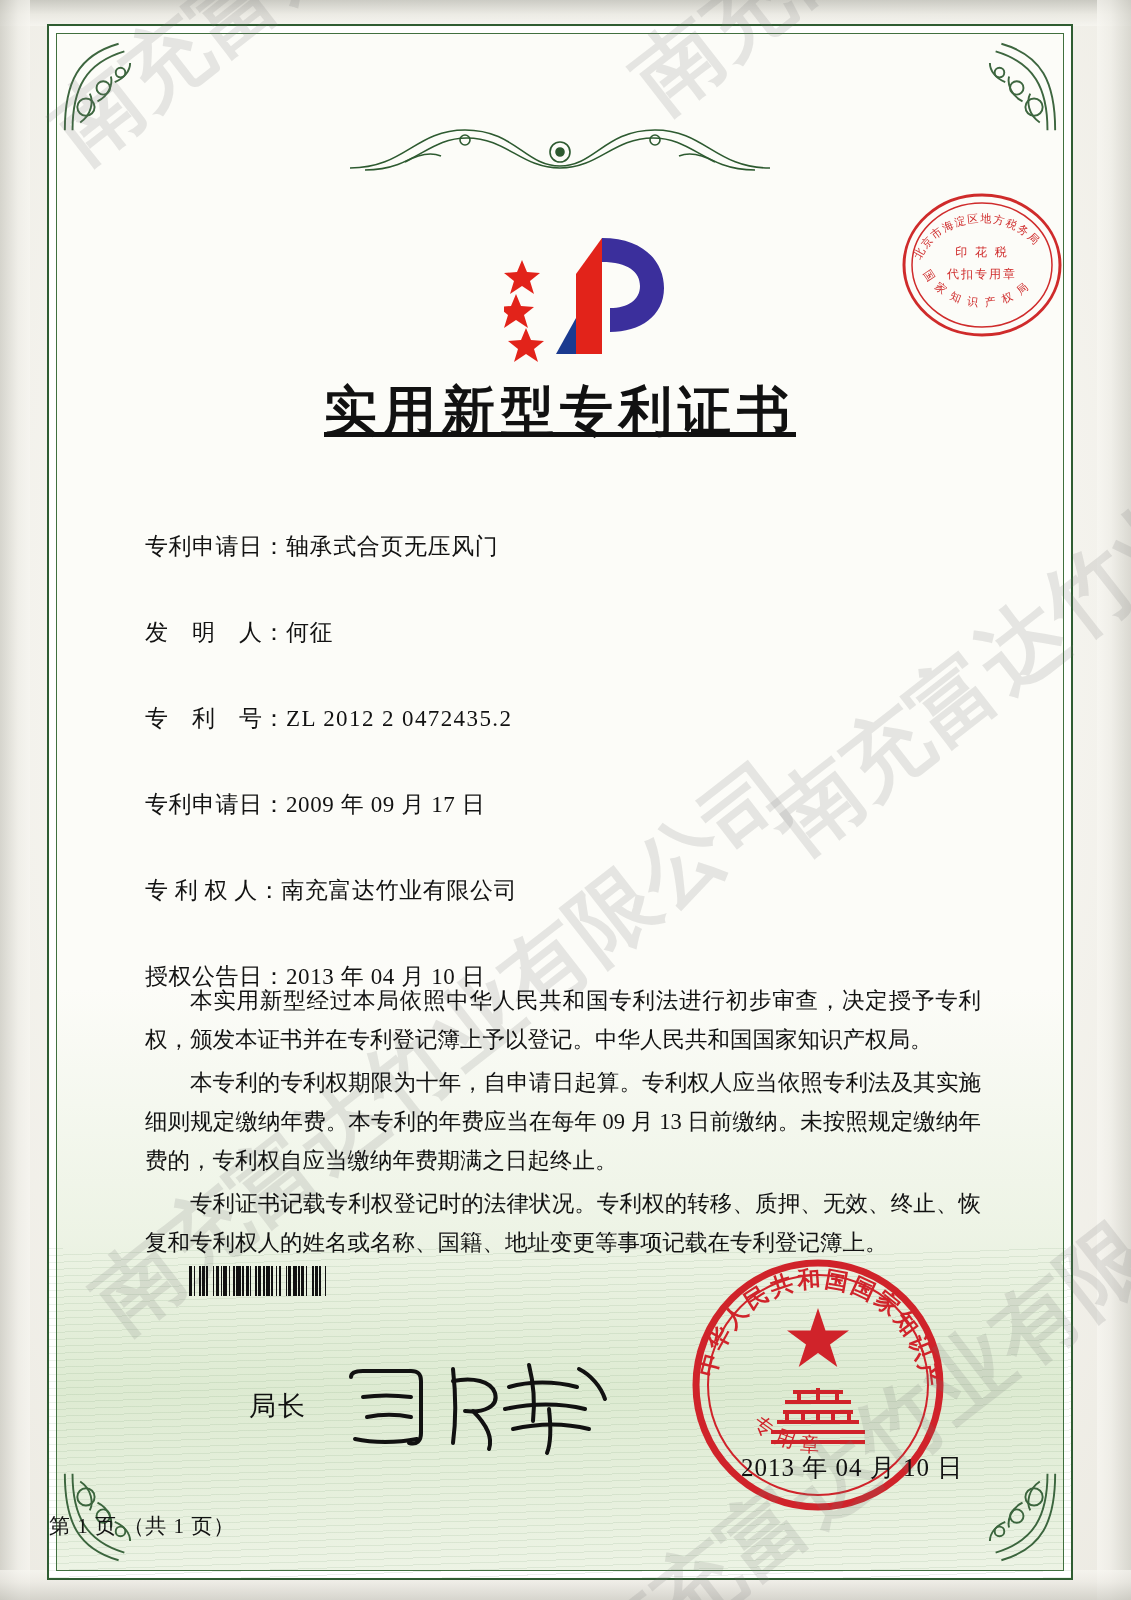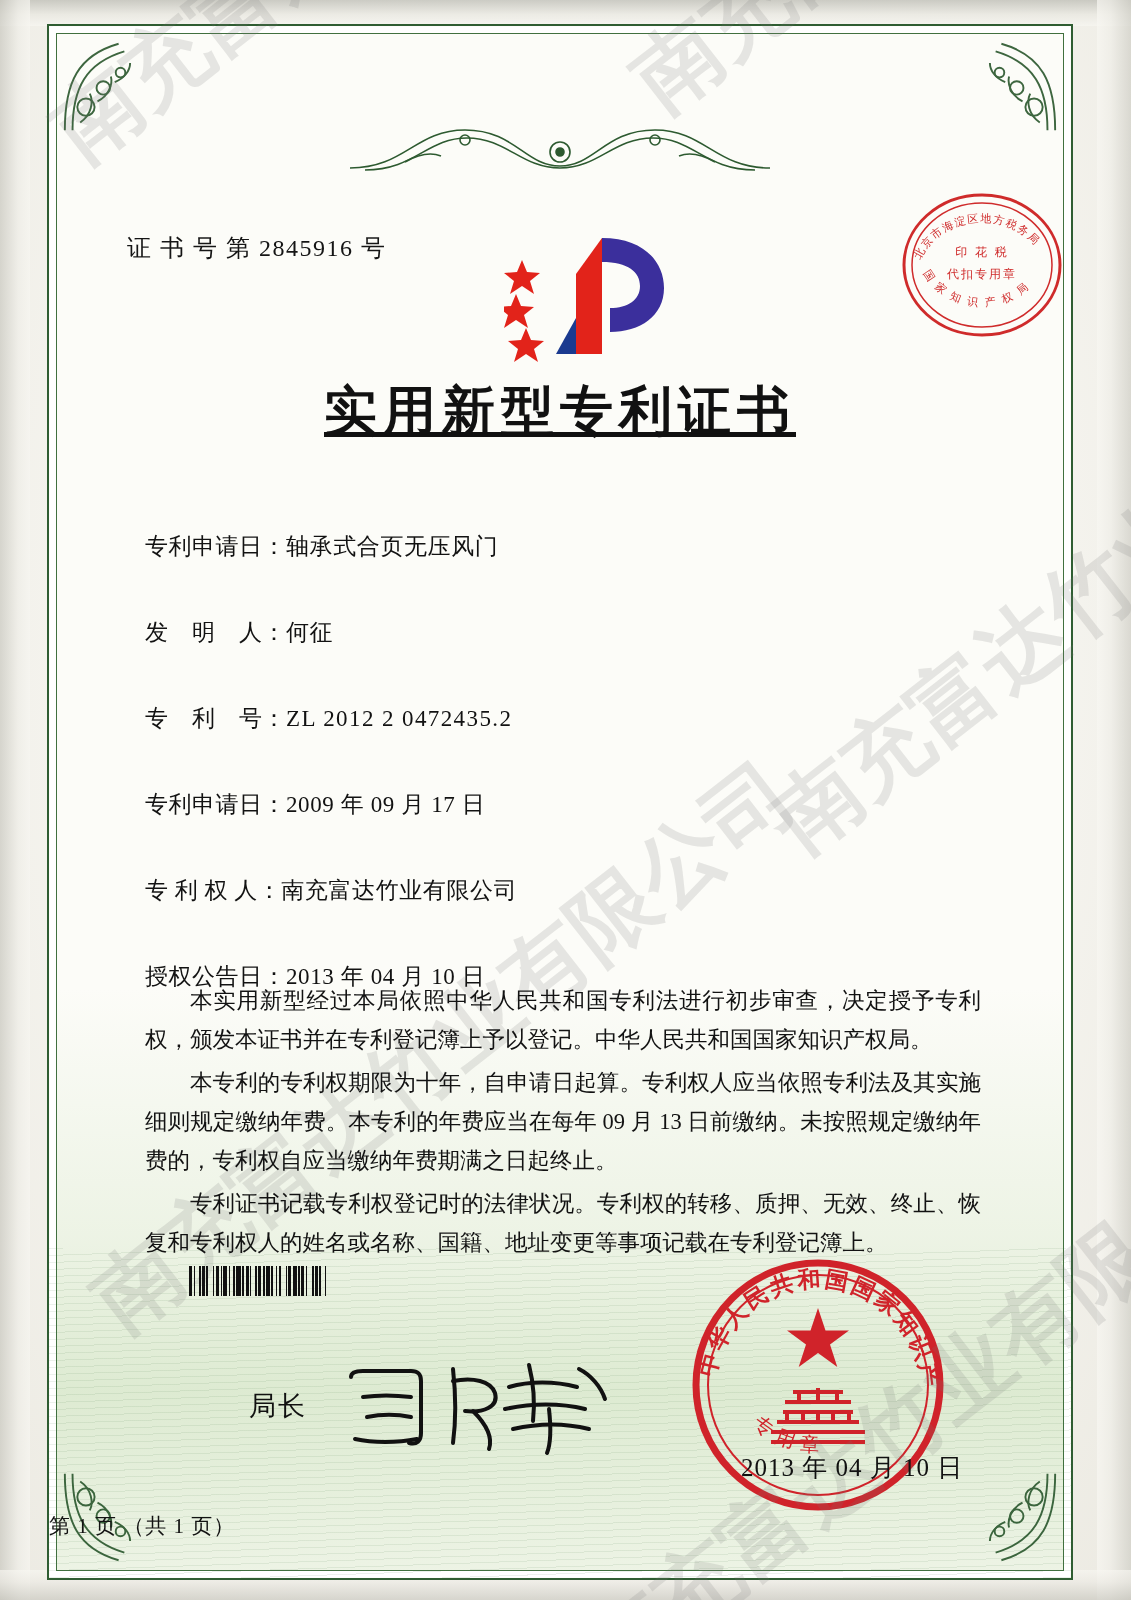--- a/index.html
+++ b/index.html
@@ -369,21 +369,20 @@
         <path d="M60 40 C74 32 86 30 96 34"></path>
         <path d="M370 40 C356 32 344 30 334 34"></path>
       </svg>
     </div>
 
     <div class="watermark wm1">南充富达竹业有限公司</div>
     <div class="watermark wm2">南充富达竹业有限公司</div>
     <div class="watermark wm3">南充富达竹业有限公司</div>
     <div class="watermark wm4">南充富达竹业有限公司</div>
 
-    <div class="cert-no">证 书 号 第 2845916 号</div>
 
     <div class="emblem">
       <svg viewBox="0 0 190 145">
         <g fill="#e2231a">
           <path d="M18 38 l5 12 13 1 -10 8 4 13 -12 -8 -12 8 4 -13 -10 -8 13 -1z"></path>
           <path d="M12 72 l5 12 13 1 -10 8 4 13 -12 -8 -12 8 4 -13 -10 -8 13 -1z"></path>
           <path d="M22 106 l5 12 13 1 -10 8 4 13 -12 -8 -12 8 4 -13 -10 -8 13 -1z"></path>
         </g>
         <path d="M72 132 L72 52 L98 16 L98 132 Z" fill="#e2231a"></path>
         <path d="M72 132 L72 96 L52 132 Z" fill="#1b3a8f"></path>

